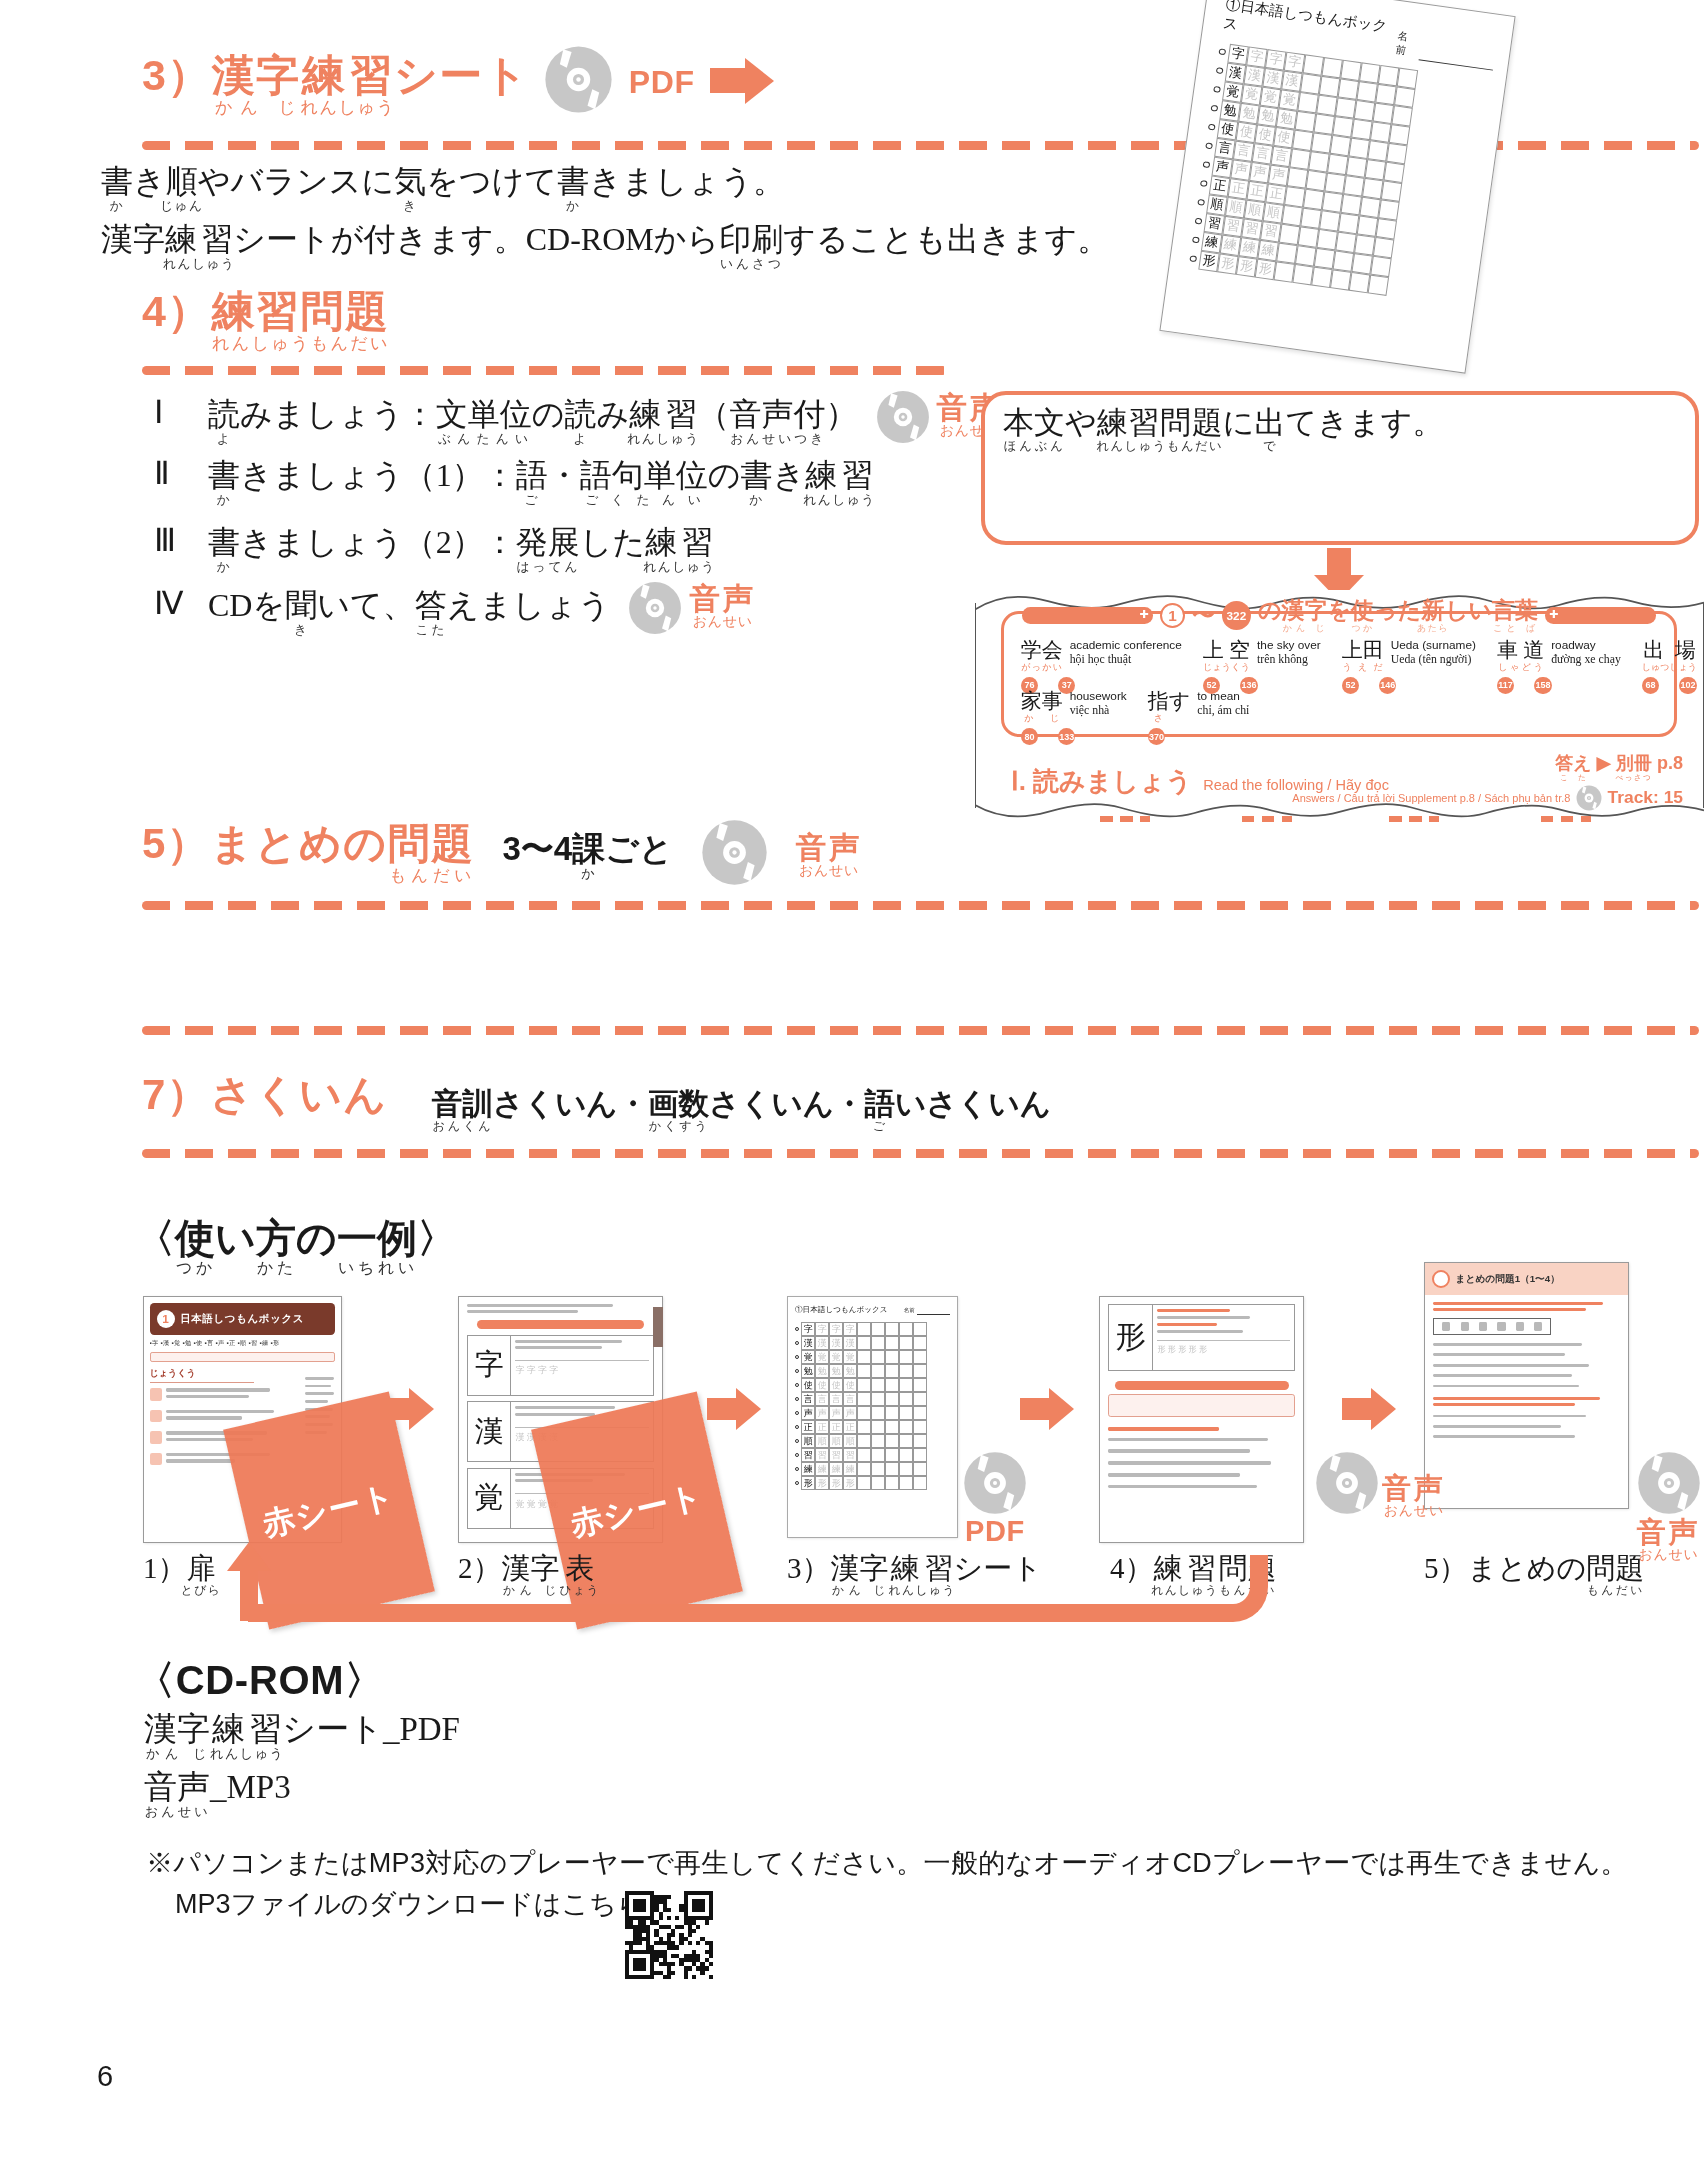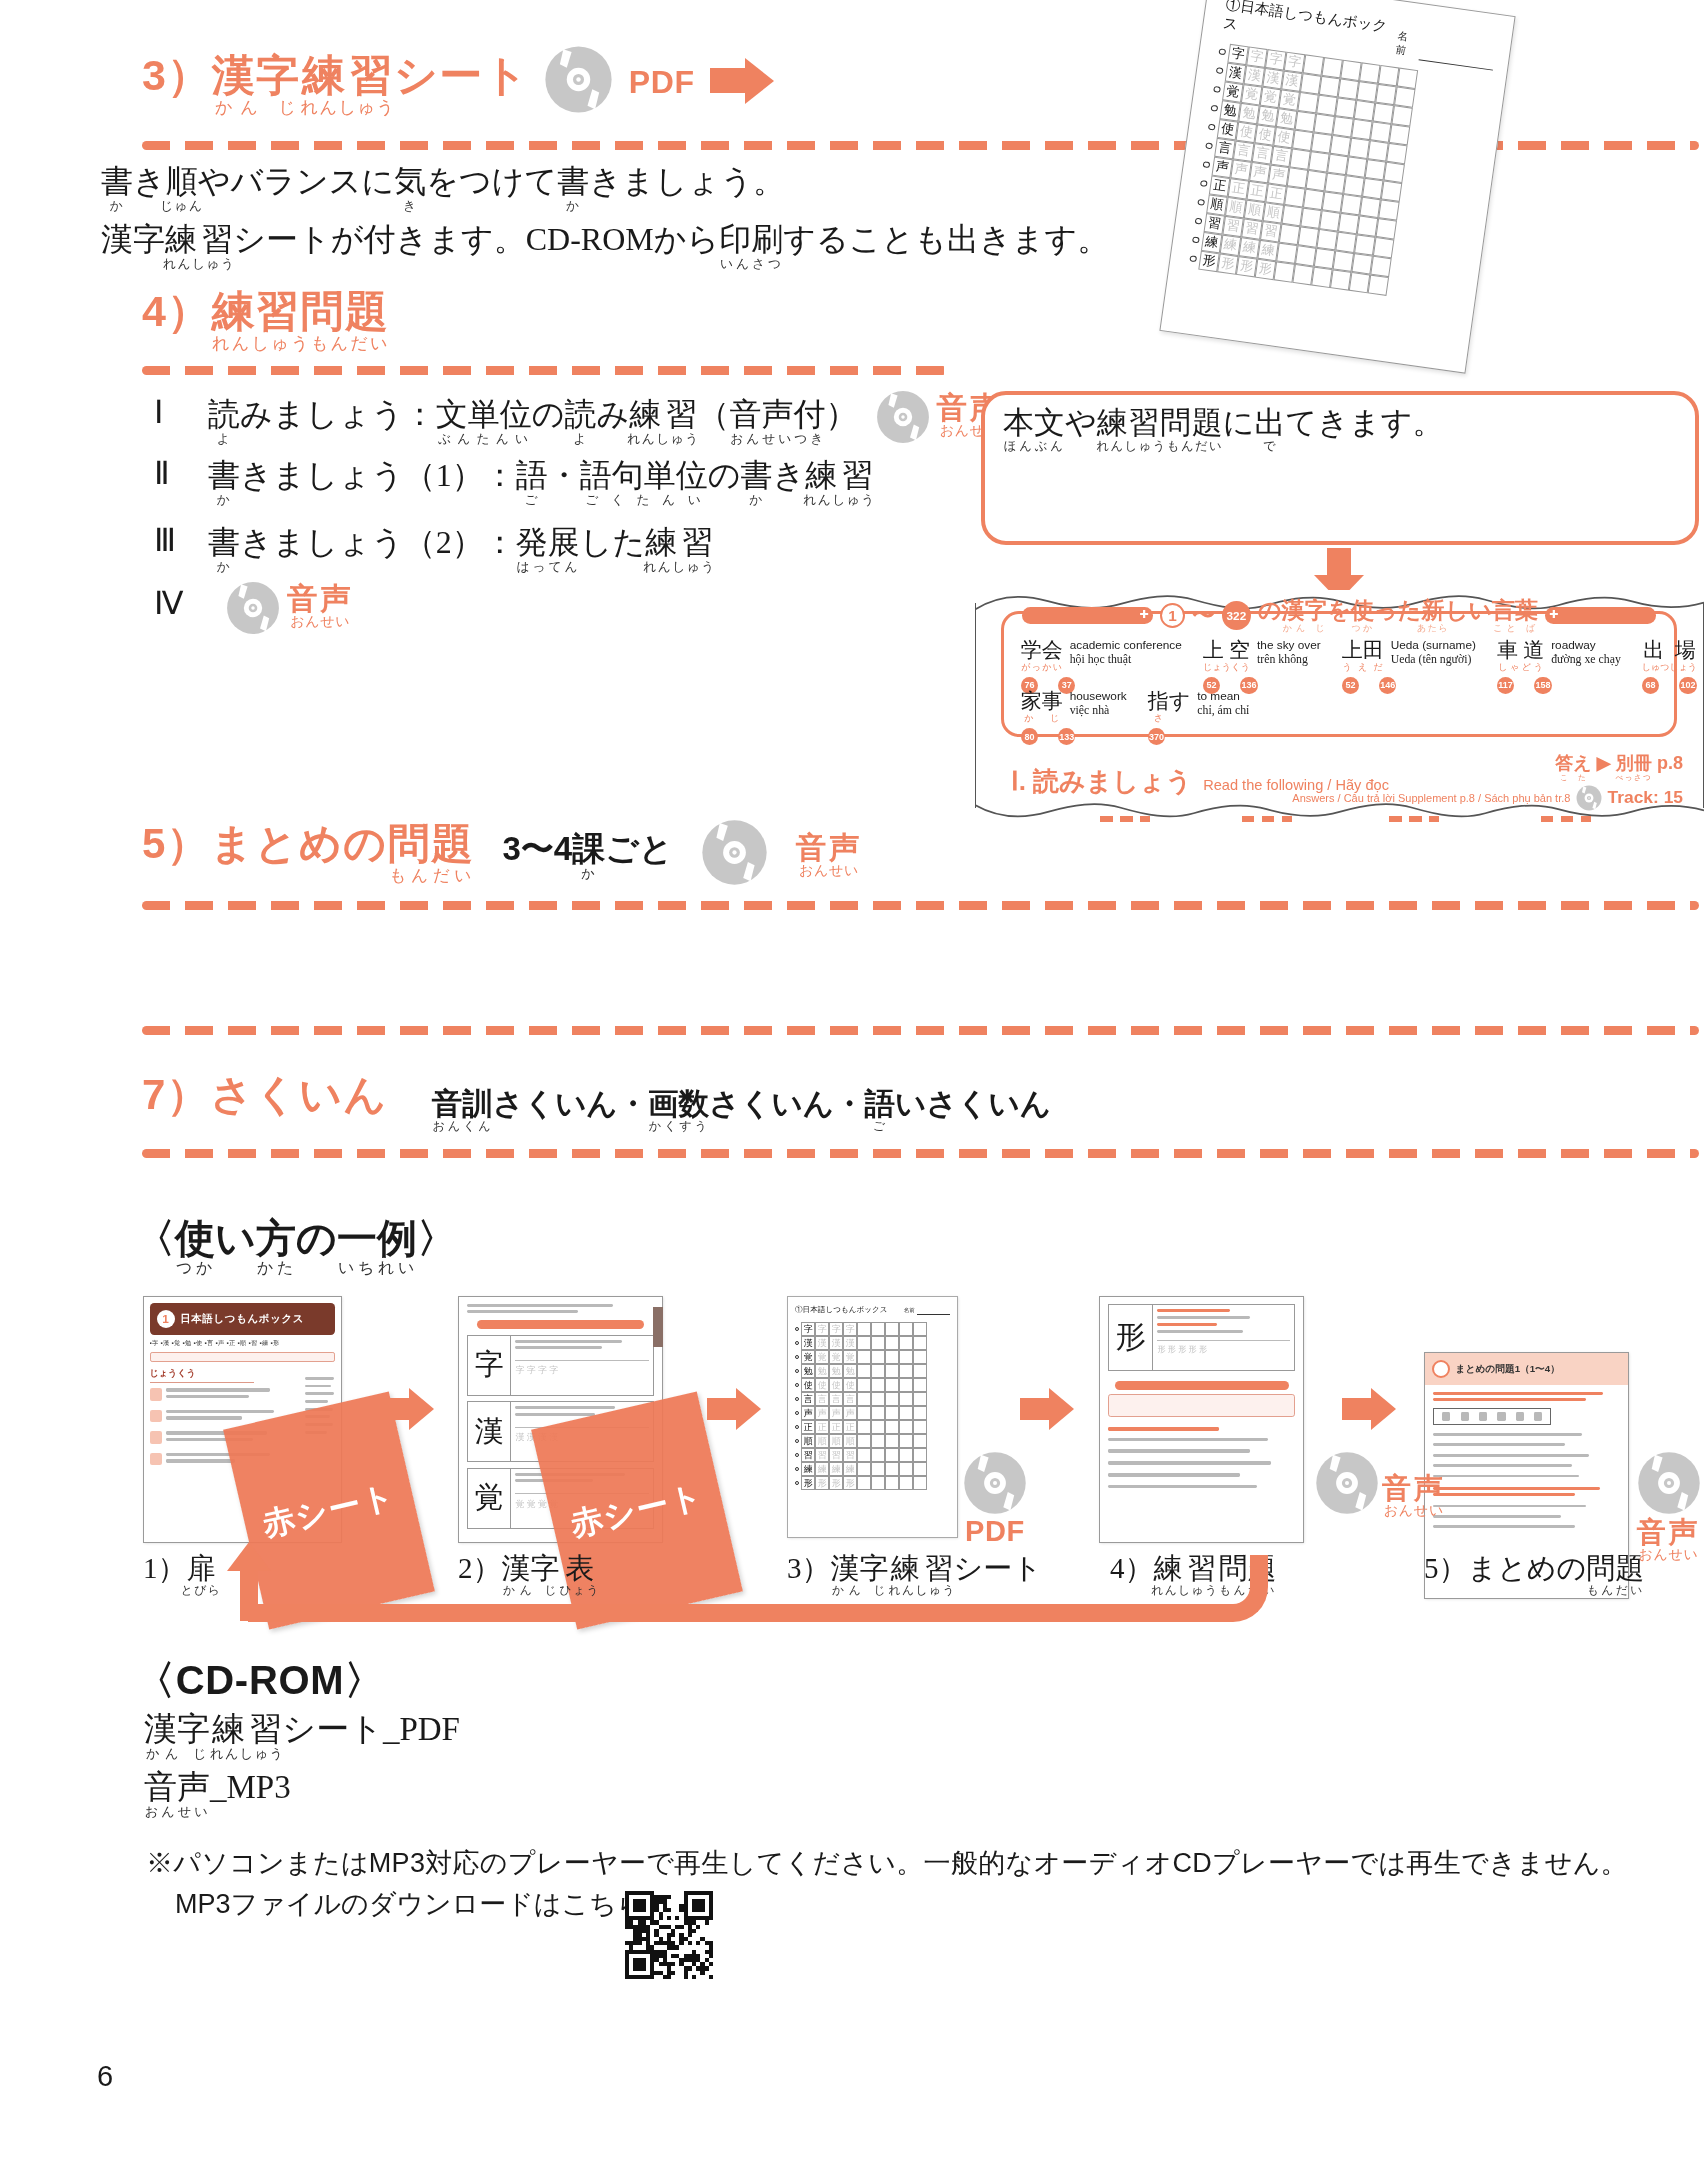--- a/index.html
+++ b/index.html
@@ -313,20 +313,21 @@
   <div class="list-item kyokasho blackruby" style="left:154px;top:454px;">
     <span class="rn">Ⅱ</span>
     <span><ruby>書<rt>か</rt></ruby>きましょう（1）：<ruby>語<rt>ご</rt></ruby>・<ruby>語句単位<rt>ごくたんい</rt></ruby>の<ruby>書<rt>か</rt></ruby>き<ruby>練習<rt>れんしゅう</rt></ruby></span>
   </div>
   <div class="list-item kyokasho blackruby" style="left:154px;top:521px;">
     <span class="rn">Ⅲ</span>
     <span><ruby>書<rt>か</rt></ruby>きましょう（2）：<ruby>発展<rt>はってん</rt></ruby>した<ruby>練習<rt>れんしゅう</rt></ruby></span>
   </div>
   <div class="list-item kyokasho blackruby" style="left:154px;top:584px;">
     <span class="rn">Ⅳ</span>
+    <span>CDを<ruby>聞<rt>き</rt></ruby>いて、<ruby>答<rt>こた</rt></ruby>えましょう</span>
     <svg class="cd" width="54" height="54" style="margin:-2.8px 0 0 18px;" viewBox="0 0 78 78">
         <use href="#cdsym"></use>
       </svg>
     <span class="onsei" style="margin-left:7px;margin-top:-1.4px;">
       <span class="onsei-l" style="display:block;">音声</span>
       <span class="onsei-f" style="display:block;">おんせい</span>
     </span>
   </div>
 
   <div id="callout" class="abs" style="left:981px;top:391px;width:718px;height:154px;">
@@ -749,21 +750,21 @@
     <div class="obar" style="width:111px;height:3.5px;margin-top:9.7px;"></div>
     <div style="margin-top:7px;display:flex;flex-direction:column;gap:8.3px;">
       <div class="gbar" style="width:160px;"></div>
       <div class="gbar" style="width:142px;"></div>
       <div class="gbar" style="width:163px;"></div>
       <div class="gbar" style="width:132px;"></div>
       <div class="gbar" style="width:149px;"></div>
     </div>
   </div>
 
-  <div class="card" style="left:1424px;top:1352px;width:205px;height:247px;padding:0;">
+  <div class="card" style="left:1424px;top:1262px;width:205px;height:247px;padding:0;">
     <div style="background:#f9d3c4;height:32px;display:flex;align-items:center;gap:5.6px;padding:0 7px;">
       <span style="width:18px;height:18px;border:2.8px solid var(--ac);border-radius:50%;background:#fff;box-shadow:0 0 0 2.1px #fff inset;"></span>
       <span style="font-size:9.7px;font-weight:bold;color:#333;">まとめの問題1（1〜4）</span>
     </div>
     <div style="padding:7px 8.3px;">
       <div class="obar" style="width:170px;height:2.8px;"></div>
       <div class="obar" style="width:153px;height:2.8px;margin-top:3.5px;"></div>
       <div style="border:0.7px solid #666;height:16.7px;margin-top:7px;width:118px;display:flex;align-items:center;justify-content:space-around;padding:0 2.8px;">
         <span class="gbar" style="width:8.3px;height:8.3px;"></span>
           <span class="gbar" style="width:8.3px;height:8.3px;"></span>

